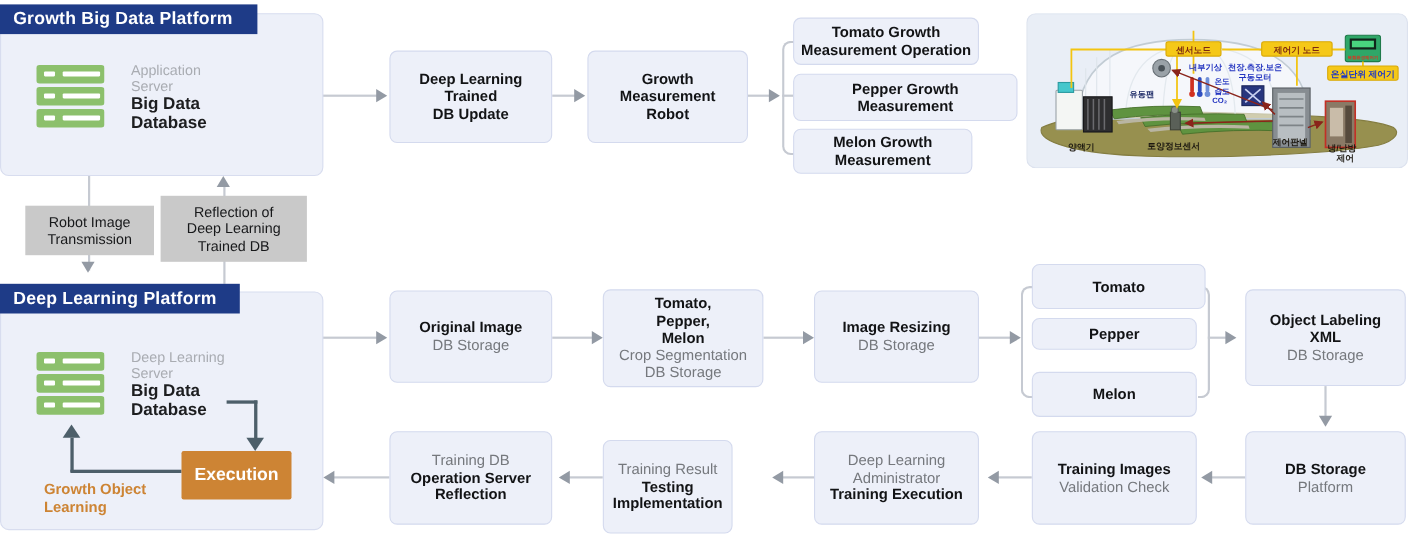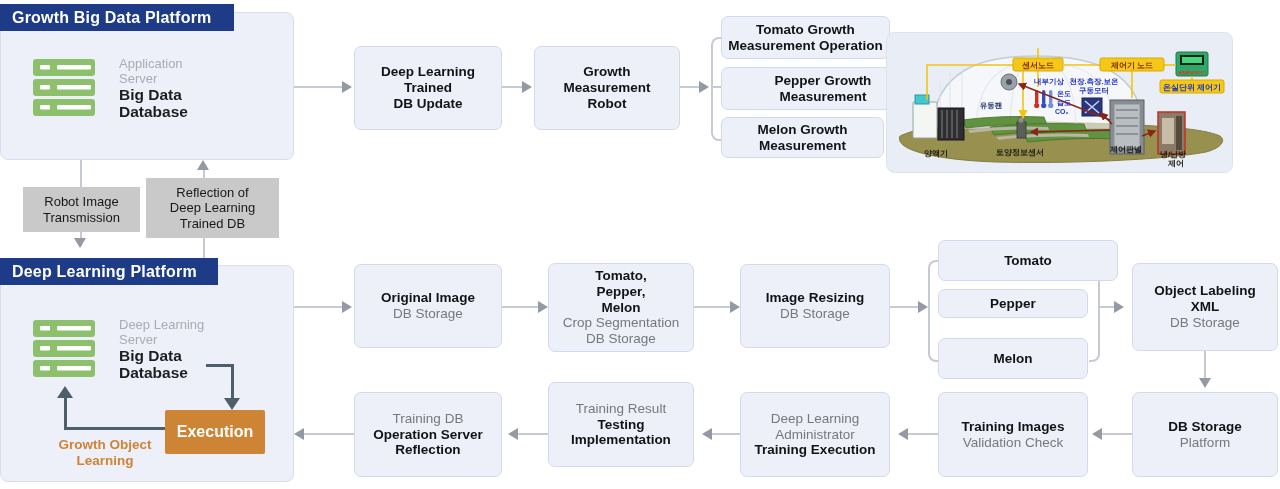--- a/index.html
+++ b/index.html
@@ -27,24 +27,24 @@
   .tri.up{border-left:6px solid transparent;border-right:6px solid transparent;border-bottom:10px solid #939aa4;}
   .tri.dark.down{border-left:8px solid transparent;border-right:8px solid transparent;border-top:12px solid #4d5f6a;}
   .tri.dark.up{border-left:8px solid transparent;border-right:8px solid transparent;border-bottom:12px solid #4d5f6a;}
   .bracket{position:absolute;z-index:0;}
   .bracket.bleft{border:2px solid #c6cad2;border-right:none;border-radius:8px 0 0 8px;}
   .bracket.bright{border:2px solid #c6cad2;border-left:none;border-radius:0 8px 8px 0;}
   .role-text{position:absolute;color:#a9acb2;font-size:13px;line-height:1.18;white-space:pre-line;z-index:2;}
   .name-text{position:absolute;color:#1d1e20;font-size:15.5px;font-weight:bold;line-height:1.12;white-space:pre-line;z-index:2;}
   .training-box{position:absolute;background:#cd8434;color:#fff;font-size:16px;font-weight:bold;
          display:flex;align-items:center;justify-content:center;z-index:3;border-radius:2px;}
-  .loop-label{position:absolute;color:#cd8434;font-size:13.5px;font-weight:bold;text-align:center;
+  .loop-label{position:absolute;color:#cd8434;font-size:13.5px;font-weight:bold;
          white-space:pre-line;line-height:1.15;z-index:3;}
   .icon-wrap{position:absolute;z-index:2;}
-  .gh-wrap{position:absolute;left:886px;top:12px;z-index:2;margin-top:20px;}
+  .gh-wrap{position:absolute;left:933px;top:12px;z-index:2;}
 </style>
 </head>
 <body>
 
 <div class="stage">
 
   <div class="platform-box" style="left:0;top:12px;width:292px;height:146px"></div>
   <div class="platform-header" style="left:0;top:4px;width:234px;height:27px">
     <span>Growth Big Data Platform</span>
   </div>
@@ -306,21 +306,21 @@
   <div class="hline" style="left:694px;top:306px;width:38px"></div>
   <div class="tri right" style="left:730px;top:301px"></div>
   <div class="flow-box" style="left:740px;top:264px;width:150px;height:84px">
     <span class="t-strong">Image Resizing</span>
     <span class="t-sub">DB Storage</span>
   </div>
   <div class="hline" style="left:890px;top:306px;width:30px"></div>
   <div class="tri right" style="left:918px;top:301px"></div>
   <div class="bracket bleft" style="left:928px;top:260px;width:9px;height:98px"></div>
   <div class="bracket bright" style="left:1089px;top:260px;width:9px;height:98px"></div>
-  <div class="flow-box" style="left:938px;top:240px;width:180px;height:41px">
+  <div class="flow-box" style="left:938px;top:240px;width:158px;height:41px">
     <span class="t-strong">Tomato</span>
   </div>
   <div class="flow-box" style="left:938px;top:289px;width:150px;height:29px">
     <span class="t-strong">Pepper</span>
   </div>
   <div class="flow-box" style="left:938px;top:338px;width:150px;height:41px">
     <span class="t-strong">Melon</span>
   </div>
   <div class="hline" style="left:1098px;top:306px;width:18px"></div>
   <div class="tri right" style="left:1114px;top:301px"></div>
@@ -344,21 +344,21 @@
   </div>
   <div class="hline" style="left:906px;top:433px;width:32px"></div>
   <div class="tri left" style="left:898px;top:428px"></div>
   <div class="flow-box" style="left:740px;top:392px;width:150px;height:85px">
     <span class="t-sub">Deep Learning
 Administrator</span>
     <span class="t-strong">Training Execution</span>
   </div>
   <div class="hline" style="left:710px;top:433px;width:30px"></div>
   <div class="tri left" style="left:702px;top:428px"></div>
-  <div class="flow-box" style="left:548px;top:382px;width:146px;height:85px">
+  <div class="flow-box" style="left:548px;top:400px;width:118px;height:85px">
     <span class="t-sub">Training Result</span>
     <span class="t-strong">Testing
 Implementation</span>
   </div>
   <div class="hline" style="left:516px;top:433px;width:32px"></div>
   <div class="tri left" style="left:508px;top:428px"></div>
   <div class="flow-box" style="left:354px;top:392px;width:148px;height:85px">
     <span class="t-sub">Training DB</span>
     <span class="t-strong">Operation Server
 Reflection</span>

